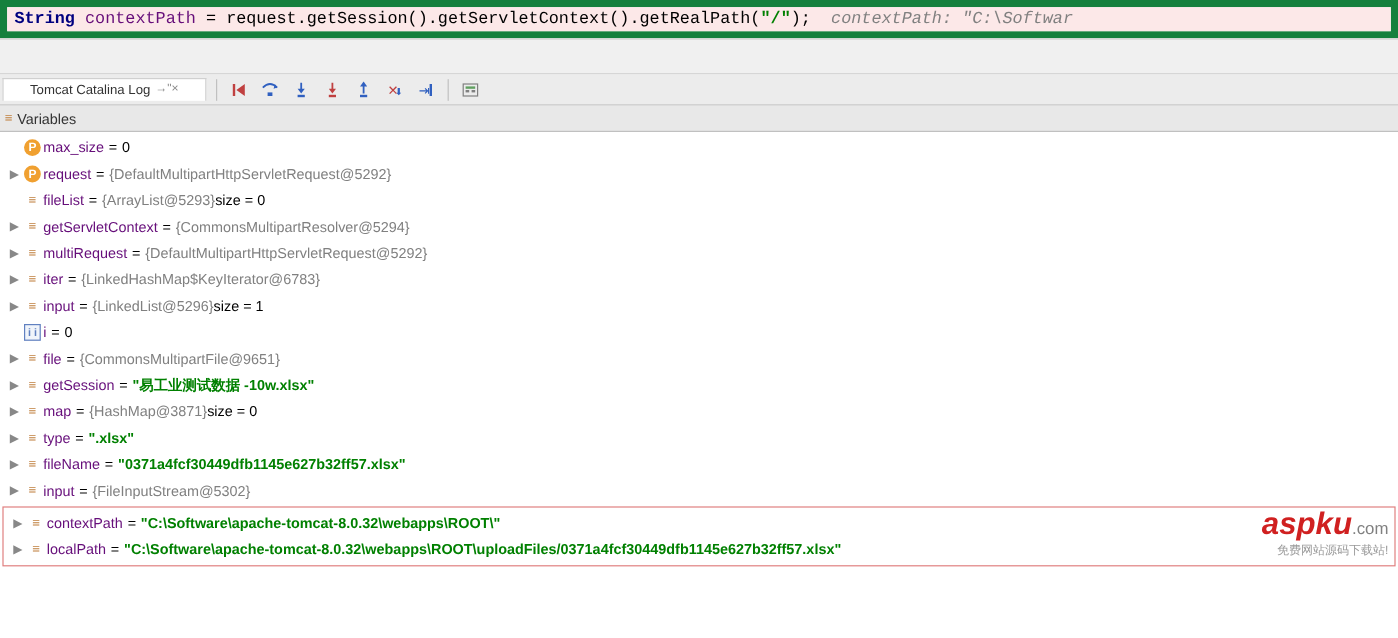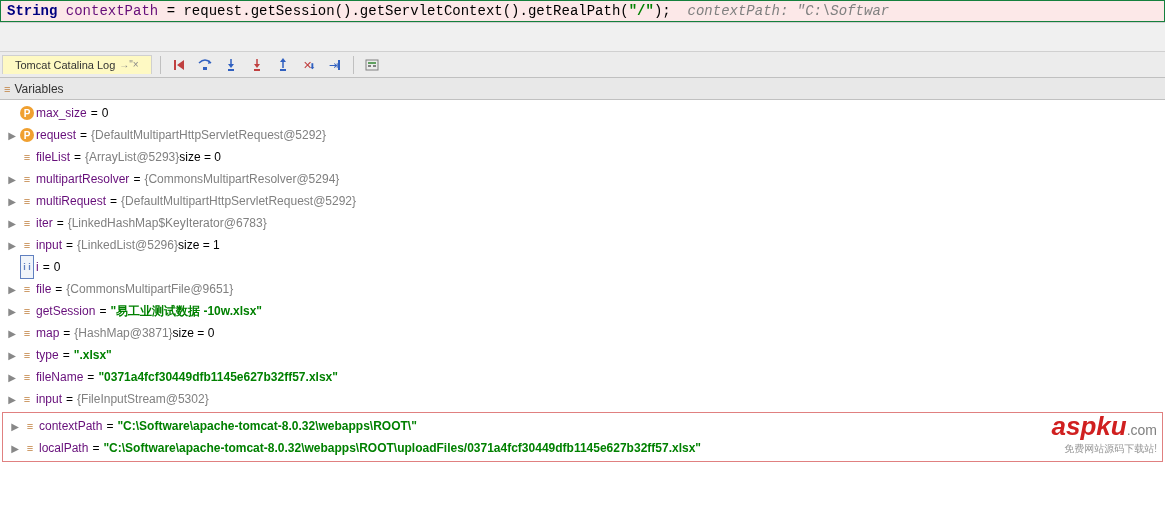--- a/index.html
+++ b/index.html
@@ -1,47 +1,47 @@
 <!DOCTYPE html>
 <html><head>
 <meta charset="utf-8">
 <style>
 * { margin: 0; padding: 0; box-sizing: border-box; }
 body { font-family: "Segoe UI", Tahoma, sans-serif; font-size: 12px; background: #fff; color: #000; width: 1165px; }
-.code-area { border: 1px solid #15803d; background: #a16207; font-family: Consolas, "Courier New", monospace; font-size: 14px; }
+.code-area { border: 6px solid #15803d; background: #a16207; font-family: Consolas, "Courier New", monospace; font-size: 14px; }
 .code-line { padding: 2px 6px; white-space: pre; }
 .code-line.hl1 { background: #fce8e8; }
 .code-line.hl2 { background: #d8f0d8; }
 .kw { color: #000080; font-weight: bold; }
 .var { color: #660e7a; }
 .method { color: #000; }
 .str { color: #008000; font-weight: bold; }
 .comment { color: #808080; font-style: italic; }
 .gutter-space { height: 30px; background: #f0f0f0; border-top: 1px solid #d0d0d0; border-bottom: 1px solid #d0d0d0; }
 .tab-bar { display: flex; align-items: center; background: #ececec; border-bottom: 1px solid #c0c0c0; height: 26px; padding: 0 2px; gap: 6px; }
-.tab { display: flex; padding: 3px 12px; background: #fef9c3; font-size: 11px; color: #333; border: 1px solid #d0d0d0; border-bottom: none; }
+.tab { display: flex; padding: 3px 22px; background: #ffffff; font-size: 11px; color: #333; border: 1px solid #d0d0d0; border-bottom: none; }
 .tab .pin { margin-left: 4px; color: #888; font-size: 10px; }
 .toolbar-sep { width: 1px; height: 18px; background: #c0c0c0; margin: 0 2px; }
 .tb-btn { width: 20px; height: 20px; display: flex; align-items: center; justify-content: center; cursor: pointer; }
 .tb-btn svg { width: 16px; height: 16px; }
 .panel-header { display: flex; align-items: center; background: #e8e8e8; border-bottom: 1px solid #c0c0c0; height: 22px; padding: 0 4px; font-size: 12px; color: #333; }
 .panel-header .bars-icon { margin-right: 4px; color: #c08040; }
 .variables { padding: 2px 0; }
 .var-row { display: flex; align-items: center; padding: 1px 4px 1px 6px; height: 22px; font-family: "Segoe UI", Tahoma, sans-serif; font-size: 12px; }
 .var-row .arrow { width: 12px; color: #888; font-size: 10px; display: inline-block; text-align: center; }
 .var-row .icon { width: 18px; display: inline-flex; justify-content: center; align-items: center; }
 .var-row .name { color: #660e7a; }
 .var-row .eq { color: #000; margin: 0 4px; }
 .var-row .val-gray { color: #808080; }
 .var-row .val-black { color: #000; }
 .var-row .val-green { color: #008000; font-weight: bold; }
 .highlight-box { border: 1px solid #e08080; margin: 0 2px; }
 .icon-bars { color: #c08040; font-weight: bold; font-size: 11px; }
 .icon-p { display:inline-flex; width:14px; height:14px; border-radius:50%; background:#f0a030; color:#fff; font-size:10px; font-weight:bold; align-items:center; justify-content:center; }
-.icon-ii { display:inline-flex; width:14px; height:24px; border:1px solid #6080c0; color:#6080c0; font-size:9px; font-weight:bold; align-items:center; justify-content:center; background:#f0f4fa; }
+.icon-ii { display:inline-flex; width:14px; height:14px; border:1px solid #6080c0; color:#6080c0; font-size:9px; font-weight:bold; align-items:center; justify-content:center; background:#f0f4fa; }
 .watermark { position: absolute; right: 8px; bottom: 6px; text-align: right; pointer-events: none; margin-left: 44px; }
 .watermark .aspku { font-family: Arial, sans-serif; font-size: 26px; font-weight: bold; font-style: italic; color: #d02020; }
 .watermark .aspku .com { color: #808080; font-size: 14px; font-style: normal; font-weight: normal; }
 .watermark .sub { font-size: 10px; color: #999; text-align: right; }
 .container { position: relative; width: 1165px; }
 </style>
 </head>
 <body>
 <div class="container">
 
@@ -145,21 +145,21 @@
         <span class="name">fileList</span>
         <span class="eq">=</span>
         <span class="val-gray">{ArrayList@5293}</span>
         <span class="val-black">  size = 0</span>
       </div>
       <div class="var-row">
         <span class="arrow">▶</span>
         <span class="icon">
           <span class="icon-bars">≡</span>
         </span>
-        <span class="name">multipartResolver</span>
+        <span class="name">getServletContext</span>
         <span class="eq">=</span>
         <span class="val-gray">{CommonsMultipartResolver@5294}</span>
       </div>
       <div class="var-row">
         <span class="arrow">▶</span>
         <span class="icon">
           <span class="icon-bars">≡</span>
         </span>
         <span class="name">multiRequest</span>
         <span class="eq">=</span>

